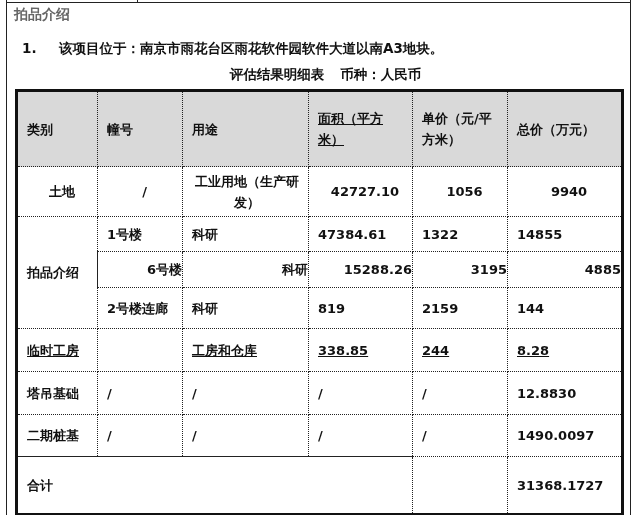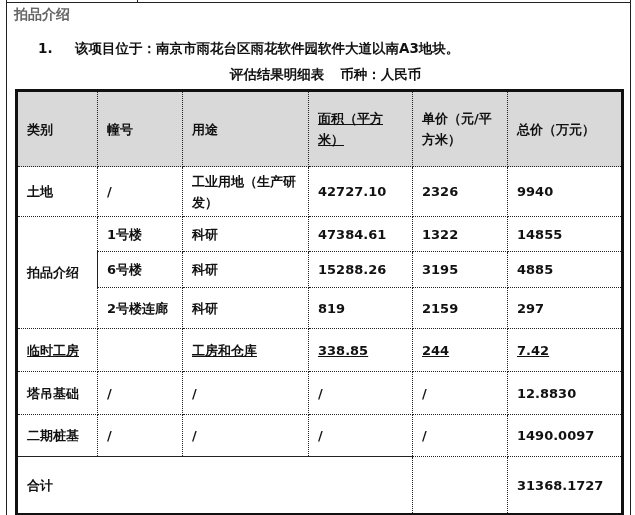--- a/index.html
+++ b/index.html
@@ -3,21 +3,21 @@
   <meta charset="utf-8">
   <style>
     html, body { margin:0; padding:0; background:#fff; }
     body { width:635px; height:515px; position:relative; overflow:hidden;
            font-family:"DejaVu Sans","Liberation Sans",sans-serif; color:#111; }
     .frame { position:absolute; left:6px; top:0; width:625px; height:520px;
              border-left:1px solid #222; border-right:1px solid #222; box-sizing:border-box; }
     .topline { position:absolute; left:6px; top:2px; width:625px; height:1px; background:#222; }
     .topstub { position:absolute; left:137px; top:0; width:1px; height:3px; background:#222; }
     .section-title { position:absolute; left:14px; top:6px; font-size:14px; font-weight:bold; color:#666; }
-    .item-line { position:absolute; left:38px; top:40px; font-size:13.5px; font-weight:bold; color:#111; white-space:nowrap; }
+    .item-line { position:absolute; left:22px; top:40px; font-size:13.5px; font-weight:bold; color:#111; white-space:nowrap; }
     .item-line .num { display:inline-block; width:37px; }
     .table-caption { position:absolute; left:0; width:635px; top:66px; text-align:center; font-size:13.5px; font-weight:bold; white-space:nowrap;margin-left:8px; }
     .table-caption .gap { display:inline-block; width:16px; }
 
     table.eval { position:absolute; left:15px; top:89px; border-collapse:collapse; table-layout:fixed;
                  font-size:13px; font-weight:bold;border-radius:15px; }
     table.eval td { border:1px dotted #222; padding:0 0 0 9px; vertical-align:middle; line-height:21px; }
     table.eval tr.head td { background:#d9d9d9; }
     table.eval { border:3px solid #111; }
     table.eval tr.head td { border-top:0; }
@@ -53,57 +53,57 @@
   </colgroup>
   <tbody>
       <tr class="head" style="height:76px;">
     <td>类别</td>
     <td>幢号</td>
     <td>用途</td>
     <td style="padding-right:8px;text-decoration:underline;">面积（平方米）</td>
     <td style="padding-right:10px;">单价（元/平方米）</td>
     <td>总价（万元）</td>
   </tr>
-  <tr style="height:50px;">
+  <tr style="height:50px;text-align:center;">
     <td>土地</td>
     <td>/</td>
     <td style="padding-right:6px;">工业用地（生产研发）</td>
     <td>42727.10</td>
-    <td>2326</td>
+    <td>1056</td>
     <td>9940</td>
   </tr>
   <tr style="height:35px;">
     <td rowspan="3">拍品介绍</td>
     <td>1号楼</td>
     <td>科研</td>
     <td>47384.61</td>
     <td>1322</td>
     <td>14855</td>
   </tr>
-  <tr style="height:36px;">
+  <tr style="height:36px;text-align:right;">
     <td class="solid-l">6号楼</td>
     <td>科研</td>
     <td>15288.26</td>
     <td>3195</td>
     <td>4885</td>
   </tr>
   <tr style="height:41px;">
     <td>2号楼连廊</td>
     <td>科研</td>
     <td>819</td>
     <td>2159</td>
-    <td>297</td>
+    <td>144</td>
   </tr>
   <tr style="height:43px;text-decoration:underline;">
     <td>临时工房</td>
     <td></td>
     <td>工房和仓库</td>
     <td>338.85</td>
     <td>244</td>
-    <td>7.42</td>
+    <td>8.28</td>
   </tr>
   <tr style="height:43px;padding-left:18px;">
     <td>塔吊基础</td>
     <td>/</td>
     <td>/</td>
     <td>/</td>
     <td>/</td>
     <td>12.8830</td>
   </tr>
   <tr style="height:42px;">

